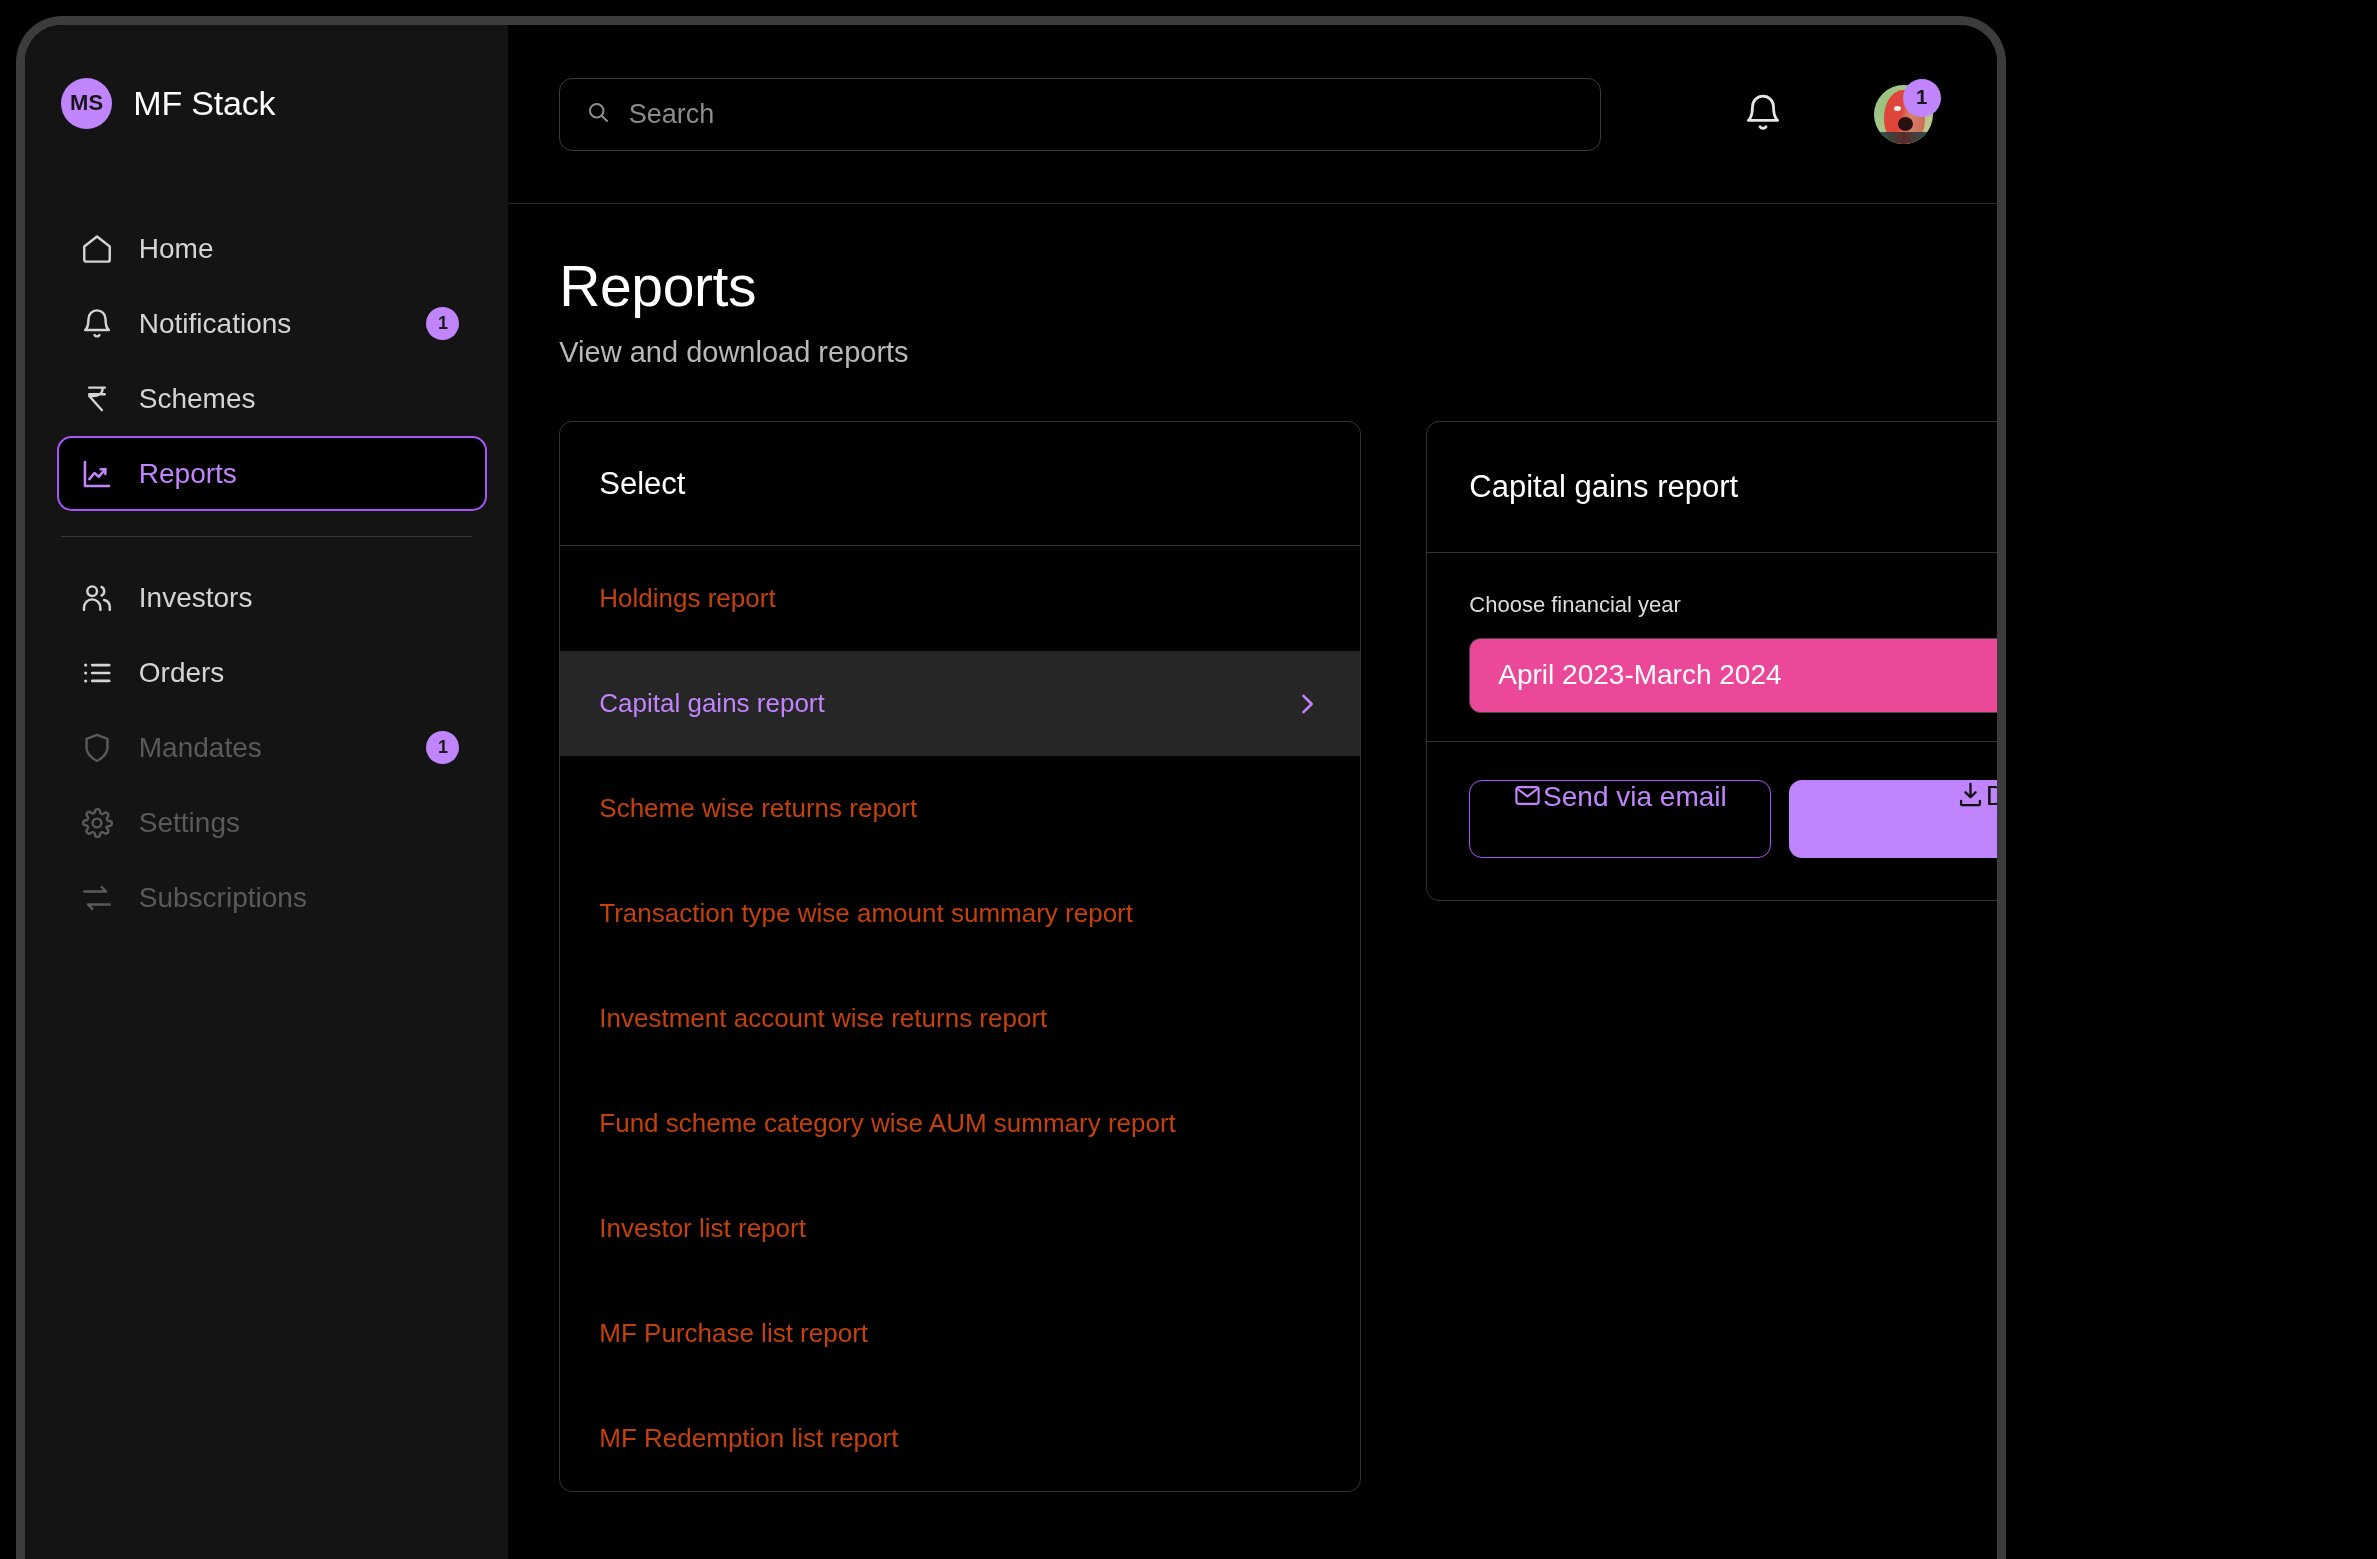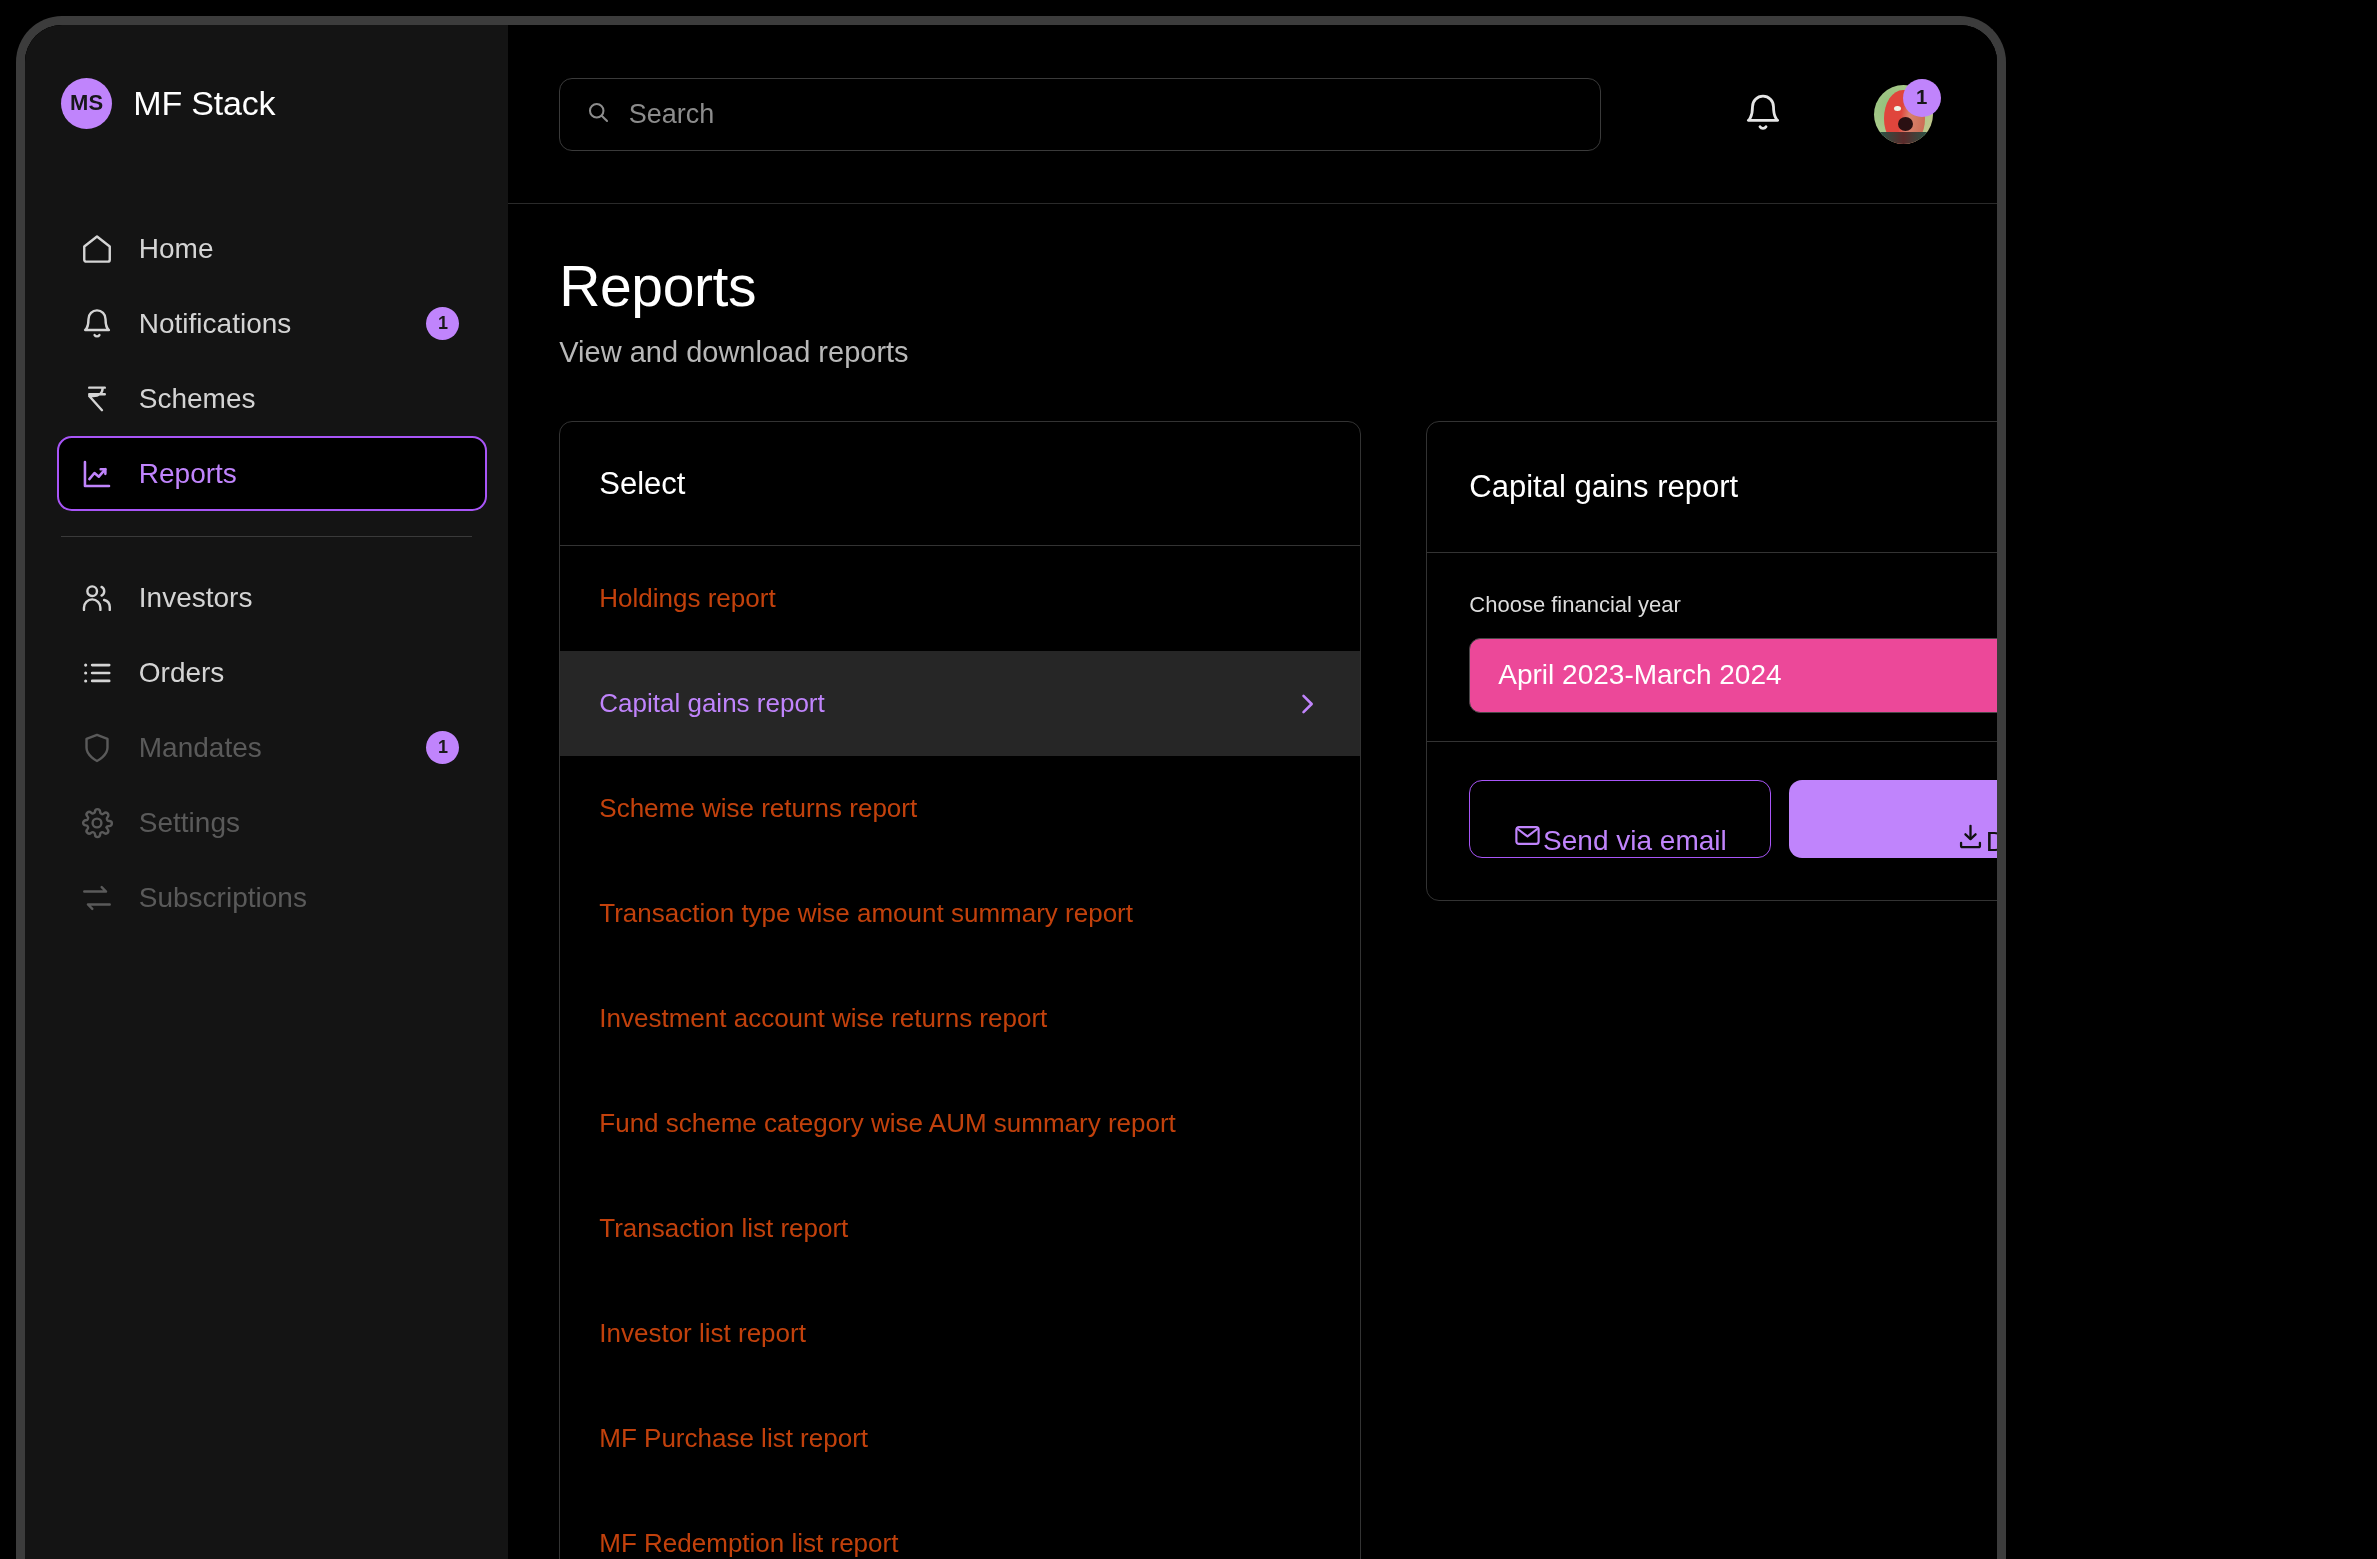--- a/index.html
+++ b/index.html
@@ -282,21 +282,21 @@
 
   .detail-actions {
     display: flex;
     gap: 18px;
     padding: 38px 42px 42px 42px;
   }
   .btn {
     height: 78px;
     border-radius: 13px;
     display: inline-flex;
-    align-items: flex-end;
+    align-items: flex-start;
     justify-content: center;
     gap: 1px;
     font-size: 28px;
     padding: 0 33px;
     white-space: nowrap;
   }
   .btn svg { width: 29px; height: 29px; flex: 0 0 29px; }
   .btn-outline {
     border: 1.6px solid #a855f7;
     color: #c084fc;
@@ -499,24 +499,20 @@
           <div class="report-row">
             <span class="row-label">Investment account wise returns report</span>
 
           </div>
 
           <div class="report-row">
             <span class="row-label">Fund scheme category wise AUM summary report</span>
 
           </div>
 
-          <div class="report-row">
-            <span class="row-label">Transaction list report</span>
-
-          </div>
 
           <div class="report-row">
             <span class="row-label">Investor list report</span>
 
           </div>
 
           <div class="report-row">
             <span class="row-label">MF Purchase list report</span>
 
           </div>

